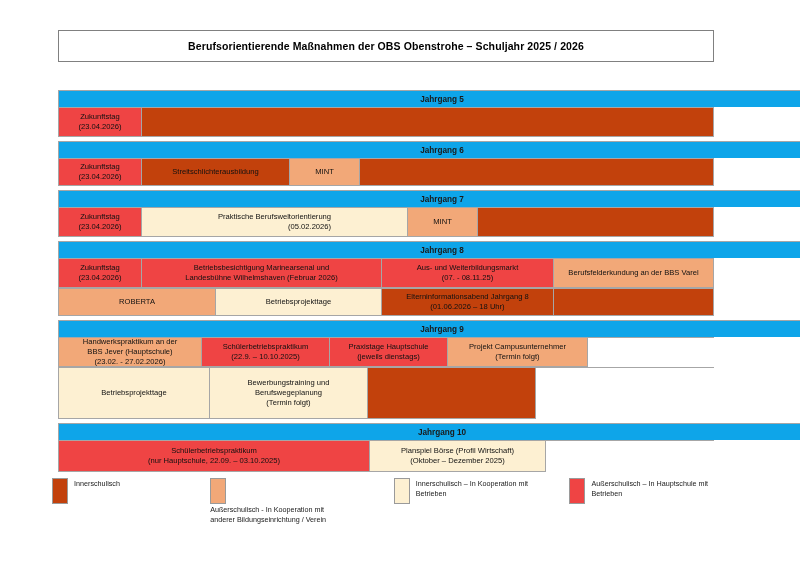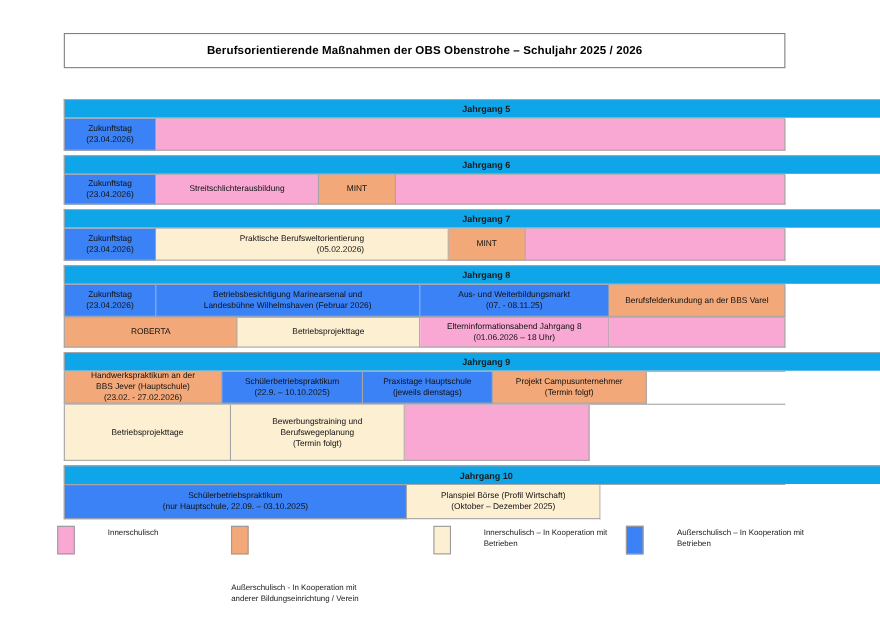--- a/index.html
+++ b/index.html
@@ -94,40 +94,39 @@
   }
   .cell + .cell {
     border-left: none;
   }
   .cell .txt {
     display: block;
     white-space: pre-line;
   }
 
   
-  .c-white  { background: #f9a8d4; }
+  .c-white  { background: #c2410c; }
   .c-orange { background: #f2a878; }
   .c-cream  { background: #fdf0d2; }
-  .c-gold   { background: #3b82f6; }
+  .c-gold   { background: #ef4444; }
   .c-none   { background: #ffffff; border: none; }
 
   
   .legend {
     position: absolute;
     left: 52px;
     top: 478px;
     width: 700px;
     display: flex;
     align-items: flex-start;
   }
   .legend-item {
     display: flex;
     align-items: flex-start;
     margin-right: 12px;
-    gap: 24px;
   }
   .legend-swatch {
     width: 16px;
     height: 26px;
     border: 1px solid #9a9a9a;
     flex: 0 0 auto;
     margin-right: 6px;
     box-sizing: border-box;
   }
   .legend-text {
@@ -299,18 +298,18 @@
         <div class="legend-text">Außerschulisch - In Kooperation mit
 anderer Bildungseinrichtung / Verein</div>
       </div>
       <div class="legend-item lg-2">
         <div class="legend-swatch c-cream"></div>
         <div class="legend-text">Innerschulisch – In Kooperation mit
 Betrieben</div>
       </div>
       <div class="legend-item lg-3">
         <div class="legend-swatch c-gold"></div>
-        <div class="legend-text">Außerschulisch – In Kooperation mit
+        <div class="legend-text">Außerschulisch – In Hauptschule mit
 Betrieben</div>
       </div>
     </div>
 
 </div>
 
 </body></html>

